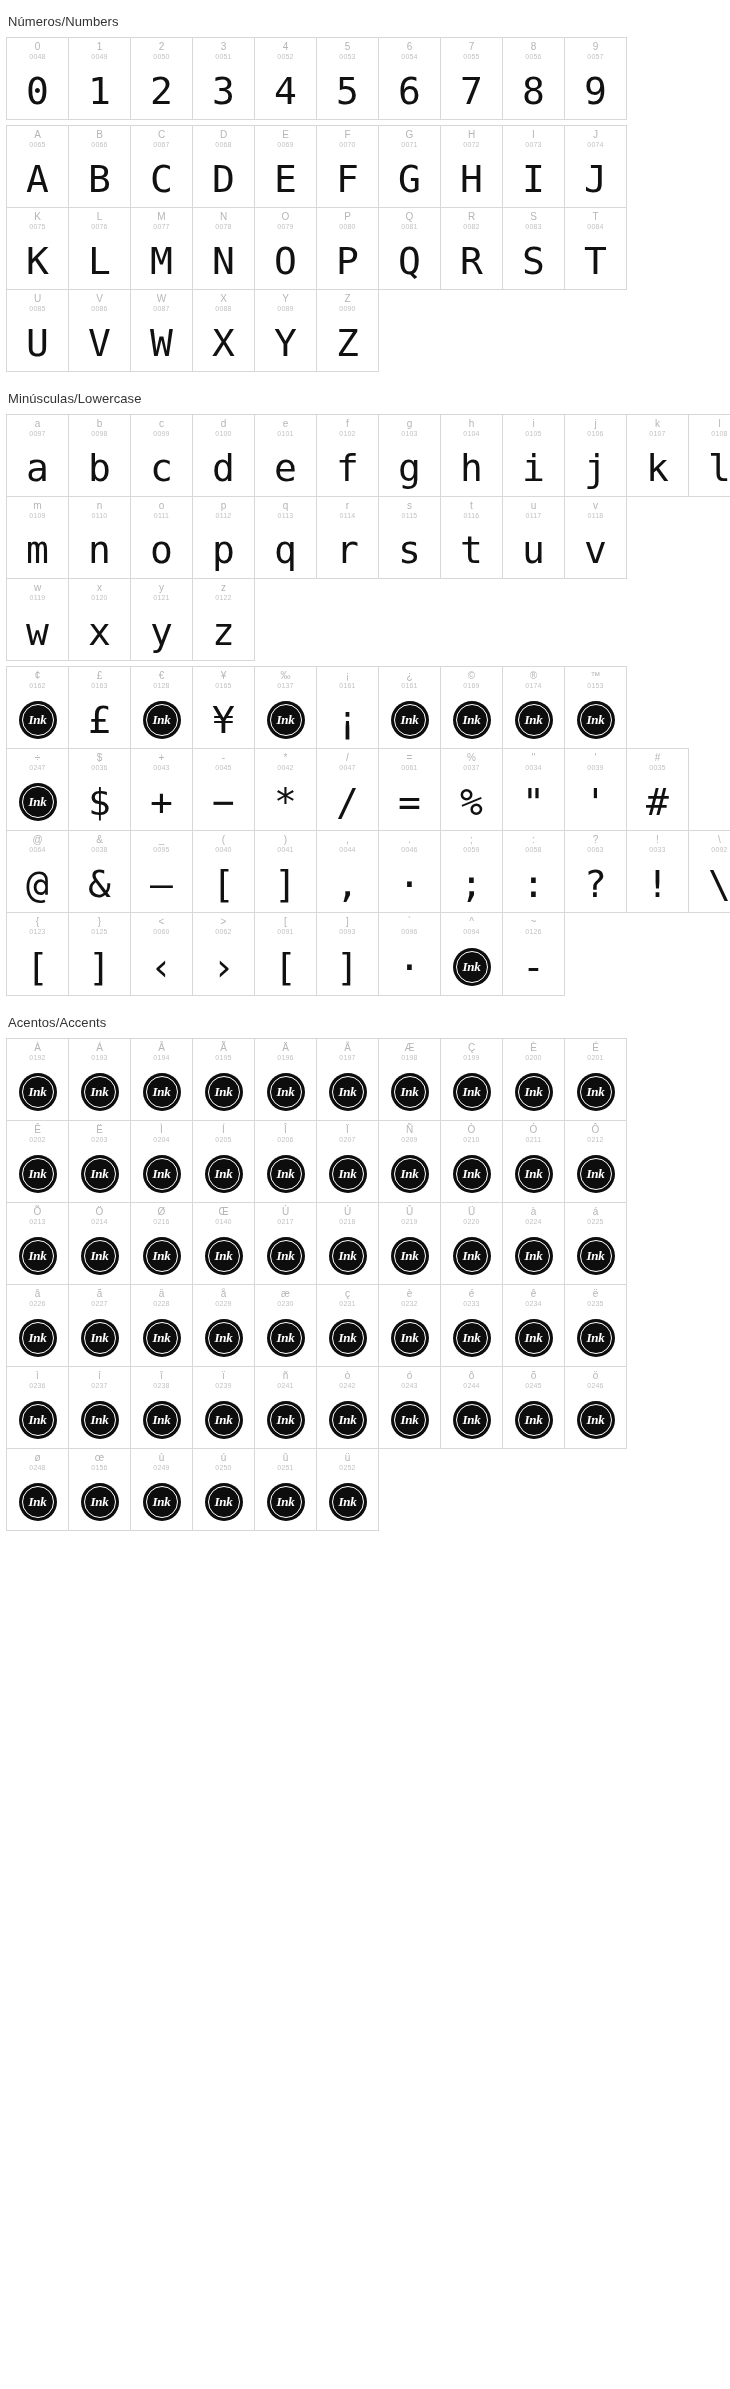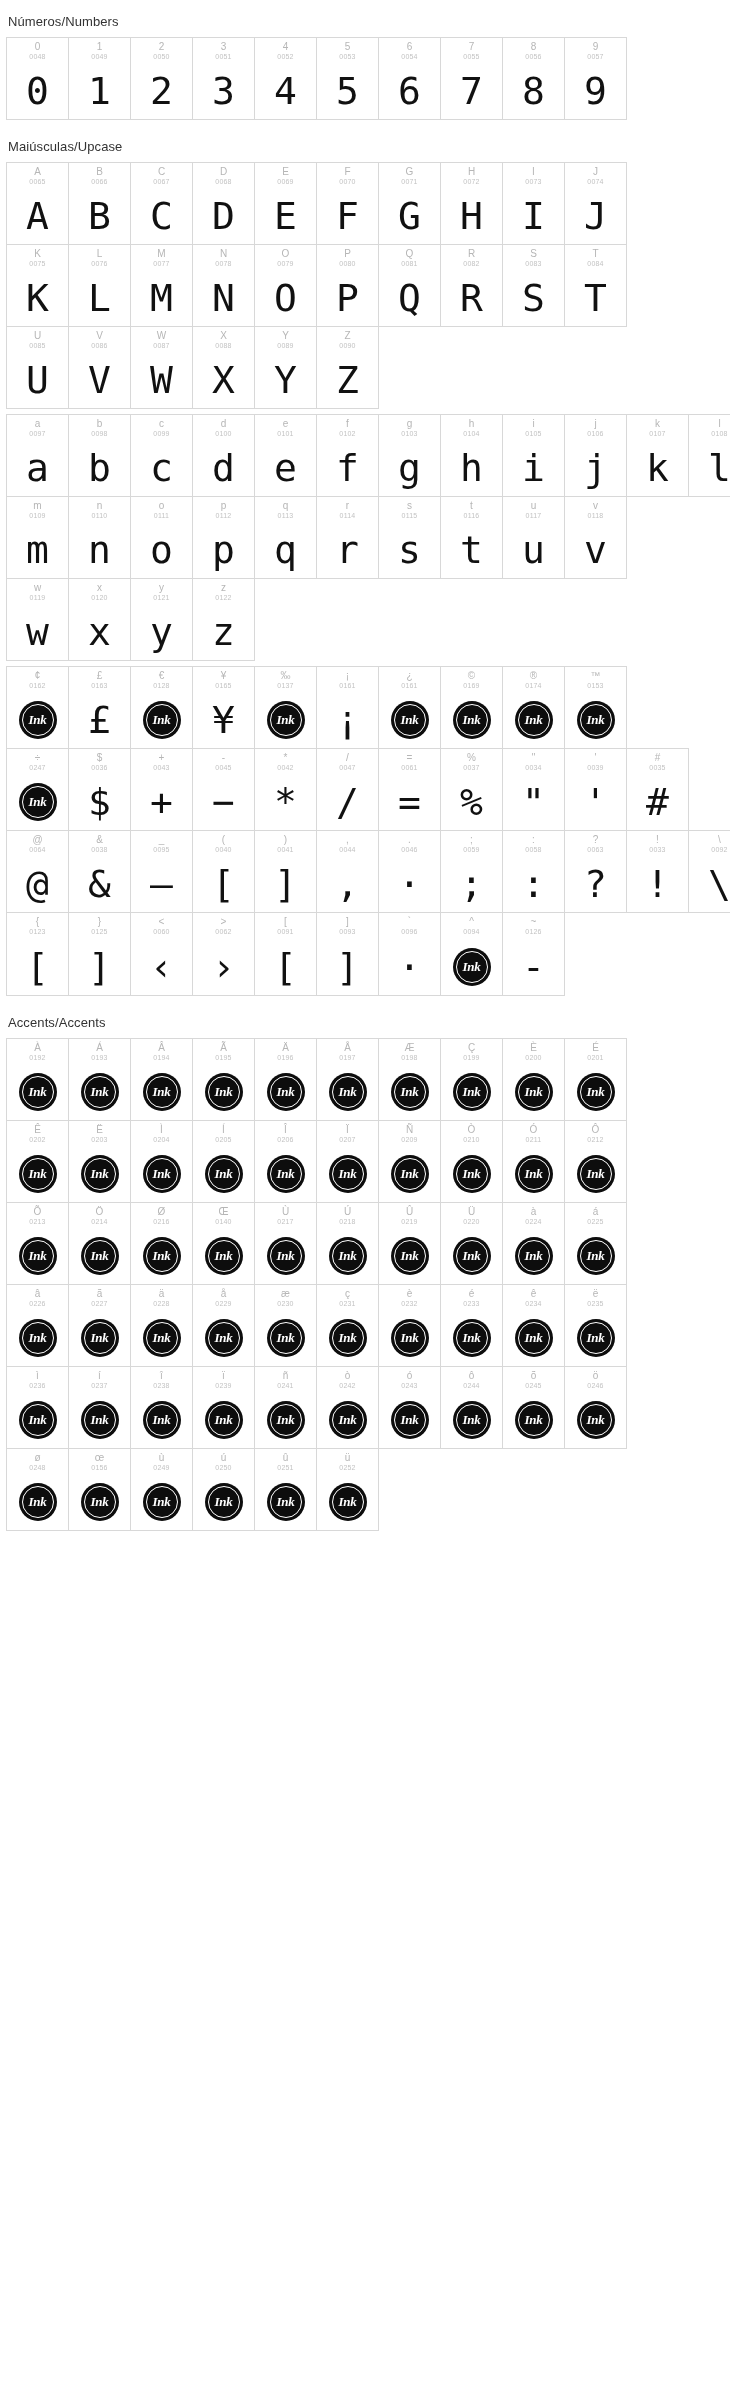--- a/index.html
+++ b/index.html
@@ -198,21 +198,20 @@
               <span class="ch">9</span>
               <span class="code">0057</span>
             </div>
             <div class="glyphbox">
               <div class="glyph">9</div>
             </div>
           </div>
         </div>
       </div>
       <div class="spacer"></div>
-      <div class="section-title">Maiúsculas/Upcase</div>
       <div class="grid">
         <div class="row">
           <div class="cell">
             <div class="meta">
               <span class="ch">A</span>
               <span class="code">0065</span>
             </div>
             <div class="glyphbox">
               <div class="glyph">A</div>
             </div>
@@ -437,676 +436,677 @@
               <div class="glyph">Y</div>
             </div>
           </div>
           <div class="cell">
             <div class="meta">
               <span class="ch">Z</span>
               <span class="code">0090</span>
             </div>
             <div class="glyphbox">
               <div class="glyph">Z</div>
+            </div>
+          </div>
+        </div>
+      </div>
+      <div class="spacer"></div>
+      <div class="section-title">Minúsculas/Lowercase</div>
+      <div class="grid">
+        <div class="row">
+          <div class="cell">
+            <div class="meta">
+              <span class="ch">a</span>
+              <span class="code">0097</span>
+            </div>
+            <div class="glyphbox">
+              <div class="glyph">a</div>
+            </div>
+          </div>
+          <div class="cell">
+            <div class="meta">
+              <span class="ch">b</span>
+              <span class="code">0098</span>
+            </div>
+            <div class="glyphbox">
+              <div class="glyph">b</div>
+            </div>
+          </div>
+          <div class="cell">
+            <div class="meta">
+              <span class="ch">c</span>
+              <span class="code">0099</span>
+            </div>
+            <div class="glyphbox">
+              <div class="glyph">c</div>
+            </div>
+          </div>
+          <div class="cell">
+            <div class="meta">
+              <span class="ch">d</span>
+              <span class="code">0100</span>
+            </div>
+            <div class="glyphbox">
+              <div class="glyph">d</div>
+            </div>
+          </div>
+          <div class="cell">
+            <div class="meta">
+              <span class="ch">e</span>
+              <span class="code">0101</span>
+            </div>
+            <div class="glyphbox">
+              <div class="glyph">e</div>
+            </div>
+          </div>
+          <div class="cell">
+            <div class="meta">
+              <span class="ch">f</span>
+              <span class="code">0102</span>
+            </div>
+            <div class="glyphbox">
+              <div class="glyph">f</div>
+            </div>
+          </div>
+          <div class="cell">
+            <div class="meta">
+              <span class="ch">g</span>
+              <span class="code">0103</span>
+            </div>
+            <div class="glyphbox">
+              <div class="glyph">g</div>
+            </div>
+          </div>
+          <div class="cell">
+            <div class="meta">
+              <span class="ch">h</span>
+              <span class="code">0104</span>
+            </div>
+            <div class="glyphbox">
+              <div class="glyph">h</div>
+            </div>
+          </div>
+          <div class="cell">
+            <div class="meta">
+              <span class="ch">i</span>
+              <span class="code">0105</span>
+            </div>
+            <div class="glyphbox">
+              <div class="glyph">i</div>
+            </div>
+          </div>
+          <div class="cell">
+            <div class="meta">
+              <span class="ch">j</span>
+              <span class="code">0106</span>
+            </div>
+            <div class="glyphbox">
+              <div class="glyph">j</div>
+            </div>
+          </div>
+          <div class="cell">
+            <div class="meta">
+              <span class="ch">k</span>
+              <span class="code">0107</span>
+            </div>
+            <div class="glyphbox">
+              <div class="glyph">k</div>
+            </div>
+          </div>
+          <div class="cell">
+            <div class="meta">
+              <span class="ch">l</span>
+              <span class="code">0108</span>
+            </div>
+            <div class="glyphbox">
+              <div class="glyph">l</div>
+            </div>
+          </div>
+        </div>
+        <div class="row">
+          <div class="cell">
+            <div class="meta">
+              <span class="ch">m</span>
+              <span class="code">0109</span>
+            </div>
+            <div class="glyphbox">
+              <div class="glyph">m</div>
+            </div>
+          </div>
+          <div class="cell">
+            <div class="meta">
+              <span class="ch">n</span>
+              <span class="code">0110</span>
+            </div>
+            <div class="glyphbox">
+              <div class="glyph">n</div>
+            </div>
+          </div>
+          <div class="cell">
+            <div class="meta">
+              <span class="ch">o</span>
+              <span class="code">0111</span>
+            </div>
+            <div class="glyphbox">
+              <div class="glyph">o</div>
+            </div>
+          </div>
+          <div class="cell">
+            <div class="meta">
+              <span class="ch">p</span>
+              <span class="code">0112</span>
+            </div>
+            <div class="glyphbox">
+              <div class="glyph">p</div>
+            </div>
+          </div>
+          <div class="cell">
+            <div class="meta">
+              <span class="ch">q</span>
+              <span class="code">0113</span>
+            </div>
+            <div class="glyphbox">
+              <div class="glyph">q</div>
+            </div>
+          </div>
+          <div class="cell">
+            <div class="meta">
+              <span class="ch">r</span>
+              <span class="code">0114</span>
+            </div>
+            <div class="glyphbox">
+              <div class="glyph">r</div>
+            </div>
+          </div>
+          <div class="cell">
+            <div class="meta">
+              <span class="ch">s</span>
+              <span class="code">0115</span>
+            </div>
+            <div class="glyphbox">
+              <div class="glyph">s</div>
+            </div>
+          </div>
+          <div class="cell">
+            <div class="meta">
+              <span class="ch">t</span>
+              <span class="code">0116</span>
+            </div>
+            <div class="glyphbox">
+              <div class="glyph">t</div>
+            </div>
+          </div>
+          <div class="cell">
+            <div class="meta">
+              <span class="ch">u</span>
+              <span class="code">0117</span>
+            </div>
+            <div class="glyphbox">
+              <div class="glyph">u</div>
+            </div>
+          </div>
+          <div class="cell">
+            <div class="meta">
+              <span class="ch">v</span>
+              <span class="code">0118</span>
+            </div>
+            <div class="glyphbox">
+              <div class="glyph">v</div>
+            </div>
+          </div>
+        </div>
+        <div class="row">
+          <div class="cell">
+            <div class="meta">
+              <span class="ch">w</span>
+              <span class="code">0119</span>
+            </div>
+            <div class="glyphbox">
+              <div class="glyph">w</div>
+            </div>
+          </div>
+          <div class="cell">
+            <div class="meta">
+              <span class="ch">x</span>
+              <span class="code">0120</span>
+            </div>
+            <div class="glyphbox">
+              <div class="glyph">x</div>
+            </div>
+          </div>
+          <div class="cell">
+            <div class="meta">
+              <span class="ch">y</span>
+              <span class="code">0121</span>
+            </div>
+            <div class="glyphbox">
+              <div class="glyph">y</div>
+            </div>
+          </div>
+          <div class="cell">
+            <div class="meta">
+              <span class="ch">z</span>
+              <span class="code">0122</span>
+            </div>
+            <div class="glyphbox">
+              <div class="glyph">z</div>
             </div>
           </div>
         </div>
       </div>
       <div class="spacer"></div>
       <div class="grid">
         <div class="row">
           <div class="cell">
             <div class="meta">
-              <span class="ch">a</span>
-              <span class="code">0097</span>
-            </div>
-            <div class="glyphbox">
-              <div class="glyph">a</div>
-            </div>
-          </div>
-          <div class="cell">
-            <div class="meta">
-              <span class="ch">b</span>
-              <span class="code">0098</span>
-            </div>
-            <div class="glyphbox">
-              <div class="glyph">b</div>
-            </div>
-          </div>
-          <div class="cell">
-            <div class="meta">
-              <span class="ch">c</span>
-              <span class="code">0099</span>
-            </div>
-            <div class="glyphbox">
-              <div class="glyph">c</div>
-            </div>
-          </div>
-          <div class="cell">
-            <div class="meta">
-              <span class="ch">d</span>
-              <span class="code">0100</span>
-            </div>
-            <div class="glyphbox">
-              <div class="glyph">d</div>
-            </div>
-          </div>
-          <div class="cell">
-            <div class="meta">
-              <span class="ch">e</span>
-              <span class="code">0101</span>
-            </div>
-            <div class="glyphbox">
-              <div class="glyph">e</div>
-            </div>
-          </div>
-          <div class="cell">
-            <div class="meta">
-              <span class="ch">f</span>
-              <span class="code">0102</span>
-            </div>
-            <div class="glyphbox">
-              <div class="glyph">f</div>
-            </div>
-          </div>
-          <div class="cell">
-            <div class="meta">
-              <span class="ch">g</span>
-              <span class="code">0103</span>
-            </div>
-            <div class="glyphbox">
-              <div class="glyph">g</div>
-            </div>
-          </div>
-          <div class="cell">
-            <div class="meta">
-              <span class="ch">h</span>
-              <span class="code">0104</span>
-            </div>
-            <div class="glyphbox">
-              <div class="glyph">h</div>
-            </div>
-          </div>
-          <div class="cell">
-            <div class="meta">
-              <span class="ch">i</span>
-              <span class="code">0105</span>
-            </div>
-            <div class="glyphbox">
-              <div class="glyph">i</div>
-            </div>
-          </div>
-          <div class="cell">
-            <div class="meta">
-              <span class="ch">j</span>
-              <span class="code">0106</span>
-            </div>
-            <div class="glyphbox">
-              <div class="glyph">j</div>
-            </div>
-          </div>
-          <div class="cell">
-            <div class="meta">
-              <span class="ch">k</span>
-              <span class="code">0107</span>
-            </div>
-            <div class="glyphbox">
-              <div class="glyph">k</div>
-            </div>
-          </div>
-          <div class="cell">
-            <div class="meta">
-              <span class="ch">l</span>
-              <span class="code">0108</span>
-            </div>
-            <div class="glyphbox">
-              <div class="glyph">l</div>
+              <span class="ch">¢</span>
+              <span class="code">0162</span>
+            </div>
+            <div class="glyphbox">
+              <div class="stamp">
+                <span>Ink</span>
+              </div>
+            </div>
+          </div>
+          <div class="cell">
+            <div class="meta">
+              <span class="ch">£</span>
+              <span class="code">0163</span>
+            </div>
+            <div class="glyphbox">
+              <div class="glyph">£</div>
+            </div>
+          </div>
+          <div class="cell">
+            <div class="meta">
+              <span class="ch">€</span>
+              <span class="code">0128</span>
+            </div>
+            <div class="glyphbox">
+              <div class="stamp">
+                <span>Ink</span>
+              </div>
+            </div>
+          </div>
+          <div class="cell">
+            <div class="meta">
+              <span class="ch">¥</span>
+              <span class="code">0165</span>
+            </div>
+            <div class="glyphbox">
+              <div class="glyph">¥</div>
+            </div>
+          </div>
+          <div class="cell">
+            <div class="meta">
+              <span class="ch">‰</span>
+              <span class="code">0137</span>
+            </div>
+            <div class="glyphbox">
+              <div class="stamp">
+                <span>Ink</span>
+              </div>
+            </div>
+          </div>
+          <div class="cell">
+            <div class="meta">
+              <span class="ch">¡</span>
+              <span class="code">0161</span>
+            </div>
+            <div class="glyphbox">
+              <div class="glyph">¡</div>
+            </div>
+          </div>
+          <div class="cell">
+            <div class="meta">
+              <span class="ch">¿</span>
+              <span class="code">0161</span>
+            </div>
+            <div class="glyphbox">
+              <div class="stamp">
+                <span>Ink</span>
+              </div>
+            </div>
+          </div>
+          <div class="cell">
+            <div class="meta">
+              <span class="ch">©</span>
+              <span class="code">0169</span>
+            </div>
+            <div class="glyphbox">
+              <div class="stamp">
+                <span>Ink</span>
+              </div>
+            </div>
+          </div>
+          <div class="cell">
+            <div class="meta">
+              <span class="ch">®</span>
+              <span class="code">0174</span>
+            </div>
+            <div class="glyphbox">
+              <div class="stamp">
+                <span>Ink</span>
+              </div>
+            </div>
+          </div>
+          <div class="cell">
+            <div class="meta">
+              <span class="ch">™</span>
+              <span class="code">0153</span>
+            </div>
+            <div class="glyphbox">
+              <div class="stamp">
+                <span>Ink</span>
+              </div>
             </div>
           </div>
         </div>
         <div class="row">
           <div class="cell">
             <div class="meta">
-              <span class="ch">m</span>
-              <span class="code">0109</span>
-            </div>
-            <div class="glyphbox">
-              <div class="glyph">m</div>
-            </div>
-          </div>
-          <div class="cell">
-            <div class="meta">
-              <span class="ch">n</span>
-              <span class="code">0110</span>
-            </div>
-            <div class="glyphbox">
-              <div class="glyph">n</div>
-            </div>
-          </div>
-          <div class="cell">
-            <div class="meta">
-              <span class="ch">o</span>
-              <span class="code">0111</span>
-            </div>
-            <div class="glyphbox">
-              <div class="glyph">o</div>
-            </div>
-          </div>
-          <div class="cell">
-            <div class="meta">
-              <span class="ch">p</span>
-              <span class="code">0112</span>
-            </div>
-            <div class="glyphbox">
-              <div class="glyph">p</div>
-            </div>
-          </div>
-          <div class="cell">
-            <div class="meta">
-              <span class="ch">q</span>
-              <span class="code">0113</span>
-            </div>
-            <div class="glyphbox">
-              <div class="glyph">q</div>
-            </div>
-          </div>
-          <div class="cell">
-            <div class="meta">
-              <span class="ch">r</span>
-              <span class="code">0114</span>
-            </div>
-            <div class="glyphbox">
-              <div class="glyph">r</div>
-            </div>
-          </div>
-          <div class="cell">
-            <div class="meta">
-              <span class="ch">s</span>
-              <span class="code">0115</span>
-            </div>
-            <div class="glyphbox">
-              <div class="glyph">s</div>
-            </div>
-          </div>
-          <div class="cell">
-            <div class="meta">
-              <span class="ch">t</span>
-              <span class="code">0116</span>
-            </div>
-            <div class="glyphbox">
-              <div class="glyph">t</div>
-            </div>
-          </div>
-          <div class="cell">
-            <div class="meta">
-              <span class="ch">u</span>
-              <span class="code">0117</span>
-            </div>
-            <div class="glyphbox">
-              <div class="glyph">u</div>
-            </div>
-          </div>
-          <div class="cell">
-            <div class="meta">
-              <span class="ch">v</span>
-              <span class="code">0118</span>
-            </div>
-            <div class="glyphbox">
-              <div class="glyph">v</div>
+              <span class="ch">÷</span>
+              <span class="code">0247</span>
+            </div>
+            <div class="glyphbox">
+              <div class="stamp">
+                <span>Ink</span>
+              </div>
+            </div>
+          </div>
+          <div class="cell">
+            <div class="meta">
+              <span class="ch">$</span>
+              <span class="code">0036</span>
+            </div>
+            <div class="glyphbox">
+              <div class="glyph">$</div>
+            </div>
+          </div>
+          <div class="cell">
+            <div class="meta">
+              <span class="ch">+</span>
+              <span class="code">0043</span>
+            </div>
+            <div class="glyphbox">
+              <div class="glyph">+</div>
+            </div>
+          </div>
+          <div class="cell">
+            <div class="meta">
+              <span class="ch">-</span>
+              <span class="code">0045</span>
+            </div>
+            <div class="glyphbox">
+              <div class="glyph">−</div>
+            </div>
+          </div>
+          <div class="cell">
+            <div class="meta">
+              <span class="ch">*</span>
+              <span class="code">0042</span>
+            </div>
+            <div class="glyphbox">
+              <div class="glyph">*</div>
+            </div>
+          </div>
+          <div class="cell">
+            <div class="meta">
+              <span class="ch">/</span>
+              <span class="code">0047</span>
+            </div>
+            <div class="glyphbox">
+              <div class="glyph">/</div>
+            </div>
+          </div>
+          <div class="cell">
+            <div class="meta">
+              <span class="ch">=</span>
+              <span class="code">0061</span>
+            </div>
+            <div class="glyphbox">
+              <div class="glyph">=</div>
+            </div>
+          </div>
+          <div class="cell">
+            <div class="meta">
+              <span class="ch">%</span>
+              <span class="code">0037</span>
+            </div>
+            <div class="glyphbox">
+              <div class="glyph">%</div>
+            </div>
+          </div>
+          <div class="cell">
+            <div class="meta">
+              <span class="ch">"</span>
+              <span class="code">0034</span>
+            </div>
+            <div class="glyphbox">
+              <div class="glyph">"</div>
+            </div>
+          </div>
+          <div class="cell">
+            <div class="meta">
+              <span class="ch">'</span>
+              <span class="code">0039</span>
+            </div>
+            <div class="glyphbox">
+              <div class="glyph">'</div>
+            </div>
+          </div>
+          <div class="cell">
+            <div class="meta">
+              <span class="ch">#</span>
+              <span class="code">0035</span>
+            </div>
+            <div class="glyphbox">
+              <div class="glyph">#</div>
             </div>
           </div>
         </div>
         <div class="row">
           <div class="cell">
             <div class="meta">
-              <span class="ch">w</span>
-              <span class="code">0119</span>
-            </div>
-            <div class="glyphbox">
-              <div class="glyph">w</div>
-            </div>
-          </div>
-          <div class="cell">
-            <div class="meta">
-              <span class="ch">x</span>
-              <span class="code">0120</span>
-            </div>
-            <div class="glyphbox">
-              <div class="glyph">x</div>
-            </div>
-          </div>
-          <div class="cell">
-            <div class="meta">
-              <span class="ch">y</span>
-              <span class="code">0121</span>
-            </div>
-            <div class="glyphbox">
-              <div class="glyph">y</div>
-            </div>
-          </div>
-          <div class="cell">
-            <div class="meta">
-              <span class="ch">z</span>
-              <span class="code">0122</span>
-            </div>
-            <div class="glyphbox">
-              <div class="glyph">z</div>
+              <span class="ch">@</span>
+              <span class="code">0064</span>
+            </div>
+            <div class="glyphbox">
+              <div class="glyph">@</div>
+            </div>
+          </div>
+          <div class="cell">
+            <div class="meta">
+              <span class="ch">&amp;</span>
+              <span class="code">0038</span>
+            </div>
+            <div class="glyphbox">
+              <div class="glyph">&amp;</div>
+            </div>
+          </div>
+          <div class="cell">
+            <div class="meta">
+              <span class="ch">_</span>
+              <span class="code">0095</span>
+            </div>
+            <div class="glyphbox">
+              <div class="glyph">—</div>
+            </div>
+          </div>
+          <div class="cell">
+            <div class="meta">
+              <span class="ch">(</span>
+              <span class="code">0040</span>
+            </div>
+            <div class="glyphbox">
+              <div class="glyph">[</div>
+            </div>
+          </div>
+          <div class="cell">
+            <div class="meta">
+              <span class="ch">)</span>
+              <span class="code">0041</span>
+            </div>
+            <div class="glyphbox">
+              <div class="glyph">]</div>
+            </div>
+          </div>
+          <div class="cell">
+            <div class="meta">
+              <span class="ch">,</span>
+              <span class="code">0044</span>
+            </div>
+            <div class="glyphbox">
+              <div class="glyph">,</div>
+            </div>
+          </div>
+          <div class="cell">
+            <div class="meta">
+              <span class="ch">.</span>
+              <span class="code">0046</span>
+            </div>
+            <div class="glyphbox">
+              <div class="glyph">·</div>
+            </div>
+          </div>
+          <div class="cell">
+            <div class="meta">
+              <span class="ch">;</span>
+              <span class="code">0059</span>
+            </div>
+            <div class="glyphbox">
+              <div class="glyph">;</div>
+            </div>
+          </div>
+          <div class="cell">
+            <div class="meta">
+              <span class="ch">:</span>
+              <span class="code">0058</span>
+            </div>
+            <div class="glyphbox">
+              <div class="glyph">:</div>
+            </div>
+          </div>
+          <div class="cell">
+            <div class="meta">
+              <span class="ch">?</span>
+              <span class="code">0063</span>
+            </div>
+            <div class="glyphbox">
+              <div class="glyph">?</div>
+            </div>
+          </div>
+          <div class="cell">
+            <div class="meta">
+              <span class="ch">!</span>
+              <span class="code">0033</span>
+            </div>
+            <div class="glyphbox">
+              <div class="glyph">!</div>
+            </div>
+          </div>
+          <div class="cell">
+            <div class="meta">
+              <span class="ch">\</span>
+              <span class="code">0092</span>
+            </div>
+            <div class="glyphbox">
+              <div class="glyph">\</div>
+            </div>
+          </div>
+        </div>
+        <div class="row">
+          <div class="cell">
+            <div class="meta">
+              <span class="ch">{</span>
+              <span class="code">0123</span>
+            </div>
+            <div class="glyphbox">
+              <div class="glyph">[</div>
+            </div>
+          </div>
+          <div class="cell">
+            <div class="meta">
+              <span class="ch">}</span>
+              <span class="code">0125</span>
+            </div>
+            <div class="glyphbox">
+              <div class="glyph">]</div>
+            </div>
+          </div>
+          <div class="cell">
+            <div class="meta">
+              <span class="ch">&lt;</span>
+              <span class="code">0060</span>
+            </div>
+            <div class="glyphbox">
+              <div class="glyph">‹</div>
+            </div>
+          </div>
+          <div class="cell">
+            <div class="meta">
+              <span class="ch">&gt;</span>
+              <span class="code">0062</span>
+            </div>
+            <div class="glyphbox">
+              <div class="glyph">›</div>
+            </div>
+          </div>
+          <div class="cell">
+            <div class="meta">
+              <span class="ch">[</span>
+              <span class="code">0091</span>
+            </div>
+            <div class="glyphbox">
+              <div class="glyph">[</div>
+            </div>
+          </div>
+          <div class="cell">
+            <div class="meta">
+              <span class="ch">]</span>
+              <span class="code">0093</span>
+            </div>
+            <div class="glyphbox">
+              <div class="glyph">]</div>
+            </div>
+          </div>
+          <div class="cell">
+            <div class="meta">
+              <span class="ch">`</span>
+              <span class="code">0096</span>
+            </div>
+            <div class="glyphbox">
+              <div class="glyph">·</div>
+            </div>
+          </div>
+          <div class="cell">
+            <div class="meta">
+              <span class="ch">^</span>
+              <span class="code">0094</span>
+            </div>
+            <div class="glyphbox">
+              <div class="stamp">
+                <span>Ink</span>
+              </div>
+            </div>
+          </div>
+          <div class="cell">
+            <div class="meta">
+              <span class="ch">~</span>
+              <span class="code">0126</span>
+            </div>
+            <div class="glyphbox">
+              <div class="glyph">-</div>
             </div>
           </div>
         </div>
       </div>
       <div class="spacer"></div>
-      <div class="grid">
-        <div class="row">
-          <div class="cell">
-            <div class="meta">
-              <span class="ch">¢</span>
-              <span class="code">0162</span>
-            </div>
-            <div class="glyphbox">
-              <div class="stamp">
-                <span>Ink</span>
-              </div>
-            </div>
-          </div>
-          <div class="cell">
-            <div class="meta">
-              <span class="ch">£</span>
-              <span class="code">0163</span>
-            </div>
-            <div class="glyphbox">
-              <div class="glyph">£</div>
-            </div>
-          </div>
-          <div class="cell">
-            <div class="meta">
-              <span class="ch">€</span>
-              <span class="code">0128</span>
-            </div>
-            <div class="glyphbox">
-              <div class="stamp">
-                <span>Ink</span>
-              </div>
-            </div>
-          </div>
-          <div class="cell">
-            <div class="meta">
-              <span class="ch">¥</span>
-              <span class="code">0165</span>
-            </div>
-            <div class="glyphbox">
-              <div class="glyph">¥</div>
-            </div>
-          </div>
-          <div class="cell">
-            <div class="meta">
-              <span class="ch">‰</span>
-              <span class="code">0137</span>
-            </div>
-            <div class="glyphbox">
-              <div class="stamp">
-                <span>Ink</span>
-              </div>
-            </div>
-          </div>
-          <div class="cell">
-            <div class="meta">
-              <span class="ch">¡</span>
-              <span class="code">0161</span>
-            </div>
-            <div class="glyphbox">
-              <div class="glyph">¡</div>
-            </div>
-          </div>
-          <div class="cell">
-            <div class="meta">
-              <span class="ch">¿</span>
-              <span class="code">0161</span>
-            </div>
-            <div class="glyphbox">
-              <div class="stamp">
-                <span>Ink</span>
-              </div>
-            </div>
-          </div>
-          <div class="cell">
-            <div class="meta">
-              <span class="ch">©</span>
-              <span class="code">0169</span>
-            </div>
-            <div class="glyphbox">
-              <div class="stamp">
-                <span>Ink</span>
-              </div>
-            </div>
-          </div>
-          <div class="cell">
-            <div class="meta">
-              <span class="ch">®</span>
-              <span class="code">0174</span>
-            </div>
-            <div class="glyphbox">
-              <div class="stamp">
-                <span>Ink</span>
-              </div>
-            </div>
-          </div>
-          <div class="cell">
-            <div class="meta">
-              <span class="ch">™</span>
-              <span class="code">0153</span>
-            </div>
-            <div class="glyphbox">
-              <div class="stamp">
-                <span>Ink</span>
-              </div>
-            </div>
-          </div>
-        </div>
-        <div class="row">
-          <div class="cell">
-            <div class="meta">
-              <span class="ch">÷</span>
-              <span class="code">0247</span>
-            </div>
-            <div class="glyphbox">
-              <div class="stamp">
-                <span>Ink</span>
-              </div>
-            </div>
-          </div>
-          <div class="cell">
-            <div class="meta">
-              <span class="ch">$</span>
-              <span class="code">0036</span>
-            </div>
-            <div class="glyphbox">
-              <div class="glyph">$</div>
-            </div>
-          </div>
-          <div class="cell">
-            <div class="meta">
-              <span class="ch">+</span>
-              <span class="code">0043</span>
-            </div>
-            <div class="glyphbox">
-              <div class="glyph">+</div>
-            </div>
-          </div>
-          <div class="cell">
-            <div class="meta">
-              <span class="ch">-</span>
-              <span class="code">0045</span>
-            </div>
-            <div class="glyphbox">
-              <div class="glyph">−</div>
-            </div>
-          </div>
-          <div class="cell">
-            <div class="meta">
-              <span class="ch">*</span>
-              <span class="code">0042</span>
-            </div>
-            <div class="glyphbox">
-              <div class="glyph">*</div>
-            </div>
-          </div>
-          <div class="cell">
-            <div class="meta">
-              <span class="ch">/</span>
-              <span class="code">0047</span>
-            </div>
-            <div class="glyphbox">
-              <div class="glyph">/</div>
-            </div>
-          </div>
-          <div class="cell">
-            <div class="meta">
-              <span class="ch">=</span>
-              <span class="code">0061</span>
-            </div>
-            <div class="glyphbox">
-              <div class="glyph">=</div>
-            </div>
-          </div>
-          <div class="cell">
-            <div class="meta">
-              <span class="ch">%</span>
-              <span class="code">0037</span>
-            </div>
-            <div class="glyphbox">
-              <div class="glyph">%</div>
-            </div>
-          </div>
-          <div class="cell">
-            <div class="meta">
-              <span class="ch">"</span>
-              <span class="code">0034</span>
-            </div>
-            <div class="glyphbox">
-              <div class="glyph">"</div>
-            </div>
-          </div>
-          <div class="cell">
-            <div class="meta">
-              <span class="ch">'</span>
-              <span class="code">0039</span>
-            </div>
-            <div class="glyphbox">
-              <div class="glyph">'</div>
-            </div>
-          </div>
-          <div class="cell">
-            <div class="meta">
-              <span class="ch">#</span>
-              <span class="code">0035</span>
-            </div>
-            <div class="glyphbox">
-              <div class="glyph">#</div>
-            </div>
-          </div>
-        </div>
-        <div class="row">
-          <div class="cell">
-            <div class="meta">
-              <span class="ch">@</span>
-              <span class="code">0064</span>
-            </div>
-            <div class="glyphbox">
-              <div class="glyph">@</div>
-            </div>
-          </div>
-          <div class="cell">
-            <div class="meta">
-              <span class="ch">&amp;</span>
-              <span class="code">0038</span>
-            </div>
-            <div class="glyphbox">
-              <div class="glyph">&amp;</div>
-            </div>
-          </div>
-          <div class="cell">
-            <div class="meta">
-              <span class="ch">_</span>
-              <span class="code">0095</span>
-            </div>
-            <div class="glyphbox">
-              <div class="glyph">—</div>
-            </div>
-          </div>
-          <div class="cell">
-            <div class="meta">
-              <span class="ch">(</span>
-              <span class="code">0040</span>
-            </div>
-            <div class="glyphbox">
-              <div class="glyph">[</div>
-            </div>
-          </div>
-          <div class="cell">
-            <div class="meta">
-              <span class="ch">)</span>
-              <span class="code">0041</span>
-            </div>
-            <div class="glyphbox">
-              <div class="glyph">]</div>
-            </div>
-          </div>
-          <div class="cell">
-            <div class="meta">
-              <span class="ch">,</span>
-              <span class="code">0044</span>
-            </div>
-            <div class="glyphbox">
-              <div class="glyph">,</div>
-            </div>
-          </div>
-          <div class="cell">
-            <div class="meta">
-              <span class="ch">.</span>
-              <span class="code">0046</span>
-            </div>
-            <div class="glyphbox">
-              <div class="glyph">·</div>
-            </div>
-          </div>
-          <div class="cell">
-            <div class="meta">
-              <span class="ch">;</span>
-              <span class="code">0059</span>
-            </div>
-            <div class="glyphbox">
-              <div class="glyph">;</div>
-            </div>
-          </div>
-          <div class="cell">
-            <div class="meta">
-              <span class="ch">:</span>
-              <span class="code">0058</span>
-            </div>
-            <div class="glyphbox">
-              <div class="glyph">:</div>
-            </div>
-          </div>
-          <div class="cell">
-            <div class="meta">
-              <span class="ch">?</span>
-              <span class="code">0063</span>
-            </div>
-            <div class="glyphbox">
-              <div class="glyph">?</div>
-            </div>
-          </div>
-          <div class="cell">
-            <div class="meta">
-              <span class="ch">!</span>
-              <span class="code">0033</span>
-            </div>
-            <div class="glyphbox">
-              <div class="glyph">!</div>
-            </div>
-          </div>
-          <div class="cell">
-            <div class="meta">
-              <span class="ch">\</span>
-              <span class="code">0092</span>
-            </div>
-            <div class="glyphbox">
-              <div class="glyph">\</div>
-            </div>
-          </div>
-        </div>
-        <div class="row">
-          <div class="cell">
-            <div class="meta">
-              <span class="ch">{</span>
-              <span class="code">0123</span>
-            </div>
-            <div class="glyphbox">
-              <div class="glyph">[</div>
-            </div>
-          </div>
-          <div class="cell">
-            <div class="meta">
-              <span class="ch">}</span>
-              <span class="code">0125</span>
-            </div>
-            <div class="glyphbox">
-              <div class="glyph">]</div>
-            </div>
-          </div>
-          <div class="cell">
-            <div class="meta">
-              <span class="ch">&lt;</span>
-              <span class="code">0060</span>
-            </div>
-            <div class="glyphbox">
-              <div class="glyph">‹</div>
-            </div>
-          </div>
-          <div class="cell">
-            <div class="meta">
-              <span class="ch">&gt;</span>
-              <span class="code">0062</span>
-            </div>
-            <div class="glyphbox">
-              <div class="glyph">›</div>
-            </div>
-          </div>
-          <div class="cell">
-            <div class="meta">
-              <span class="ch">[</span>
-              <span class="code">0091</span>
-            </div>
-            <div class="glyphbox">
-              <div class="glyph">[</div>
-            </div>
-          </div>
-          <div class="cell">
-            <div class="meta">
-              <span class="ch">]</span>
-              <span class="code">0093</span>
-            </div>
-            <div class="glyphbox">
-              <div class="glyph">]</div>
-            </div>
-          </div>
-          <div class="cell">
-            <div class="meta">
-              <span class="ch">`</span>
-              <span class="code">0096</span>
-            </div>
-            <div class="glyphbox">
-              <div class="glyph">·</div>
-            </div>
-          </div>
-          <div class="cell">
-            <div class="meta">
-              <span class="ch">^</span>
-              <span class="code">0094</span>
-            </div>
-            <div class="glyphbox">
-              <div class="stamp">
-                <span>Ink</span>
-              </div>
-            </div>
-          </div>
-          <div class="cell">
-            <div class="meta">
-              <span class="ch">~</span>
-              <span class="code">0126</span>
-            </div>
-            <div class="glyphbox">
-              <div class="glyph">-</div>
-            </div>
-          </div>
-        </div>
-      </div>
-      <div class="spacer"></div>
-      <div class="section-title">Accents/Accents</div>
+      <div class="section-title">Acentos/Accents</div>
       <div class="grid">
         <div class="row">
           <div class="cell">
             <div class="meta">
               <span class="ch">À</span>
               <span class="code">0192</span>
             </div>
             <div class="glyphbox">
               <div class="stamp">
                 <span>Ink</span>

